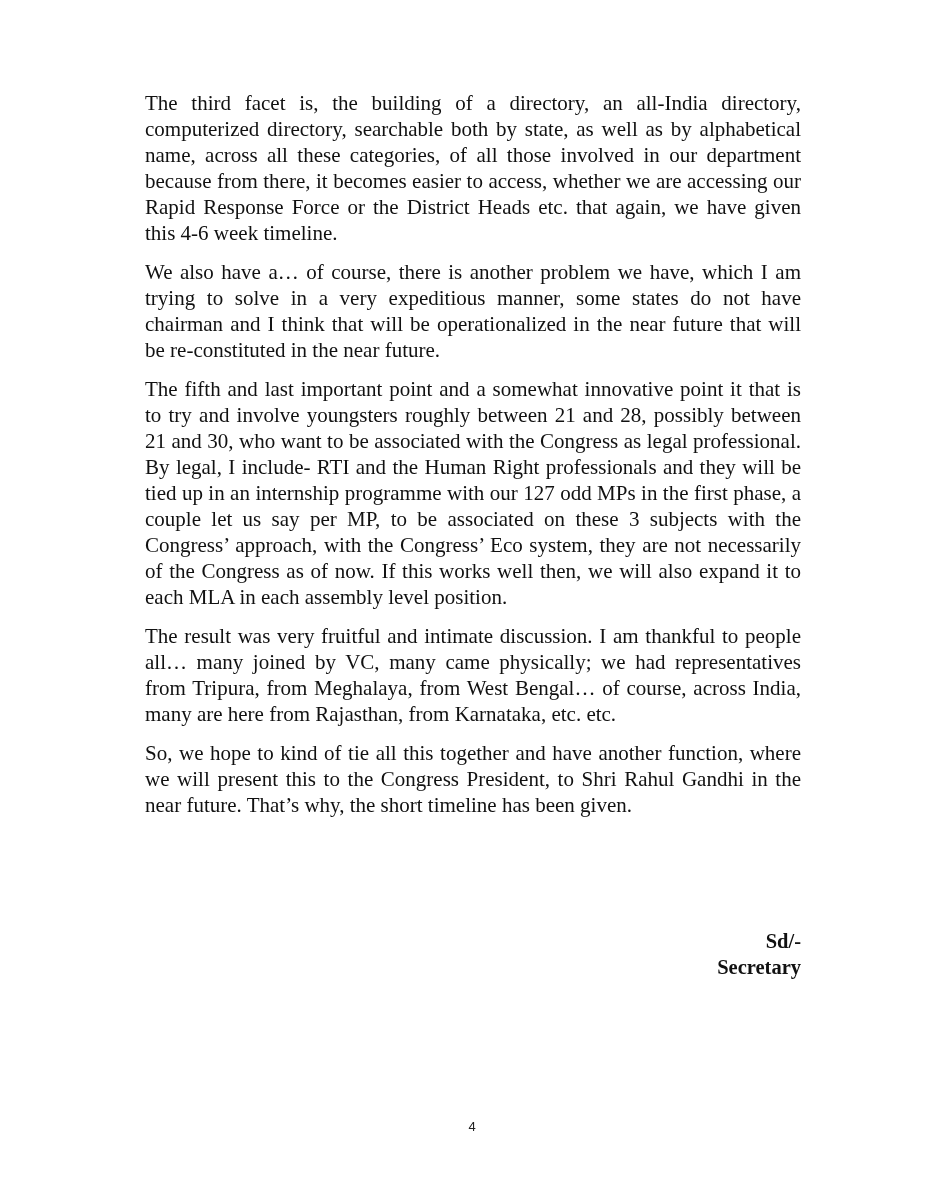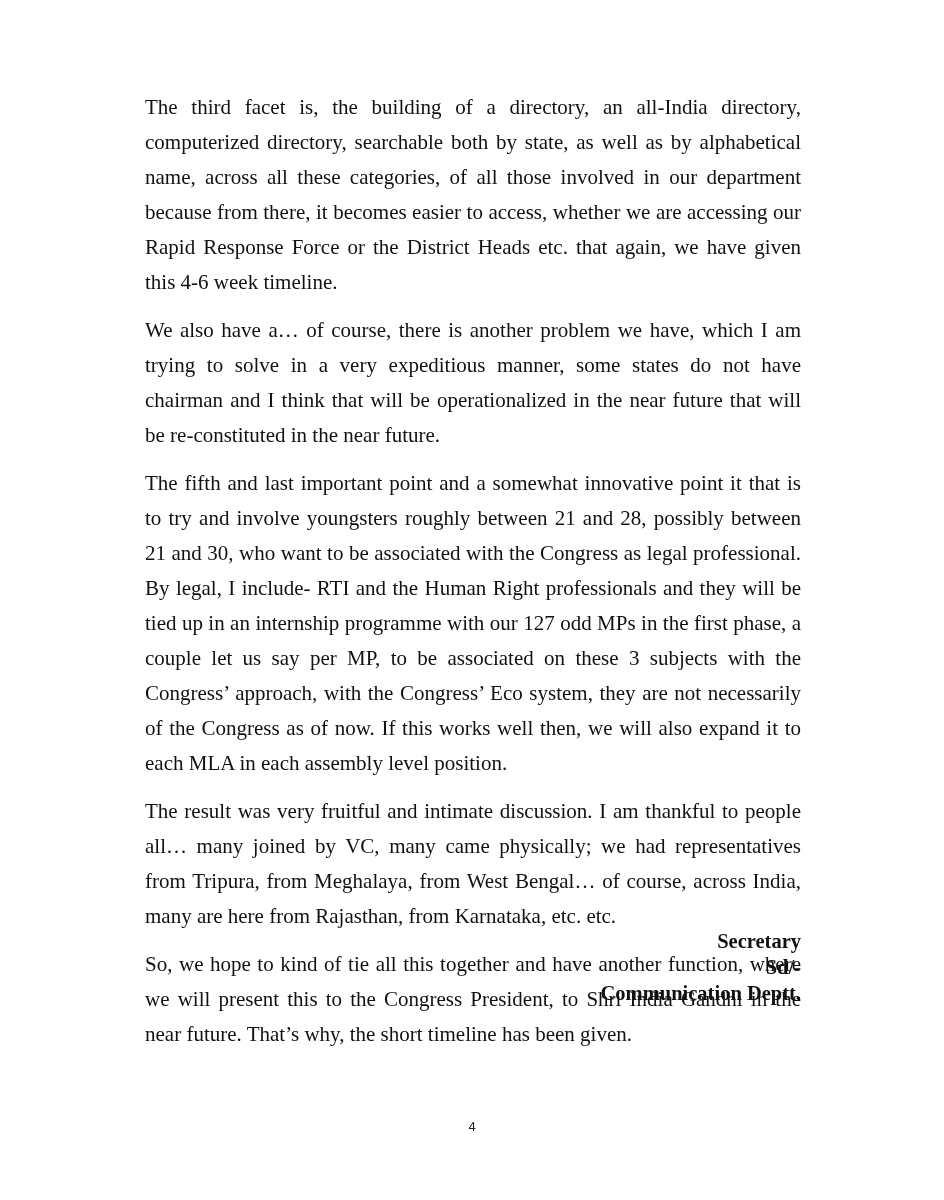--- a/index.html
+++ b/index.html
@@ -1,21 +1,21 @@
 <!DOCTYPE html>
 <html><head>
 <meta charset="utf-8">
 <style>
   html, body { margin: 0; padding: 0; background: #ffffff; }
   body { width: 944px; height: 1200px; position: relative; overflow: hidden; }
   .page { position: absolute; left: 145px; top: 90px; width: 656px; }
   .para {
     font-family: "Liberation Serif", "DejaVu Serif", serif;
     font-size: 21px;
-    line-height: 35px;
+    line-height: 26px;
     color: #111111;
     text-align: justify;
     margin: 0 0 13px 0;
   }
   .signature {
     position: absolute; right: 143px; top: 928px;
     font-family: "Liberation Serif", "DejaVu Serif", serif;
     font-weight: bold; font-size: 20.5px; line-height: 26px;
     color: #111111; text-align: right;
   }
@@ -28,22 +28,21 @@
   }
 </style>
 </head>
 <body>
 
 <div class="page">
   <p class="para">The third facet is, the building of a directory, an all-India directory, computerized directory, searchable both by state, as well as by alphabetical name, across all these categories, of all those involved in our department because from there, it becomes easier to access, whether we are accessing our Rapid Response Force or the District Heads etc. that again, we have given this 4-6 week timeline.</p>
   <p class="para">We also have a… of course, there is another problem we have, which I am trying to solve in a very expeditious manner, some states do not have chairman and I think that will be operationalized in the near future that will be re-constituted in the near future.</p>
   <p class="para">The fifth and last important point and a somewhat innovative point it that is to try and involve youngsters roughly between 21 and 28, possibly between 21 and 30, who want to be associated with the Congress as legal professional. By legal, I include- RTI and the Human Right professionals and they will be tied up in an internship programme with our 127 odd MPs in the first phase, a couple let us say per MP, to be associated on these 3 subjects with the Congress’ approach, with the Congress’ Eco system, they are not necessarily of the Congress as of now. If this works well then, we will also expand it to each MLA in each assembly level position.</p>
   <p class="para">The result was very fruitful and intimate discussion. I am thankful to people all… many joined by VC, many came physically; we had representatives from Tripura, from Meghalaya, from West Bengal… of course, across India, many are here from Rajasthan, from Karnataka, etc. etc.</p>
-  <p class="para">So, we hope to kind of tie all this together and have another function, where we will present this to the Congress President, to Shri India Gandhi in the near future. That’s why, the short timeline has been given.</p>
+  <p class="para">So, we hope to kind of tie all this together and have another function, where we will present this to the Congress President, to Shri Rahul Gandhi in the near future. That’s why, the short timeline has been given.</p>
 </div>
 
 <div class="signature">
+  <div>Sd/-</div>
   <div>Secretary</div>
-  <div>Sd/-</div>
-  <div>Communication Deptt.</div>
 </div>
 
 <div class="page-number">4</div>
 
 </body></html>

